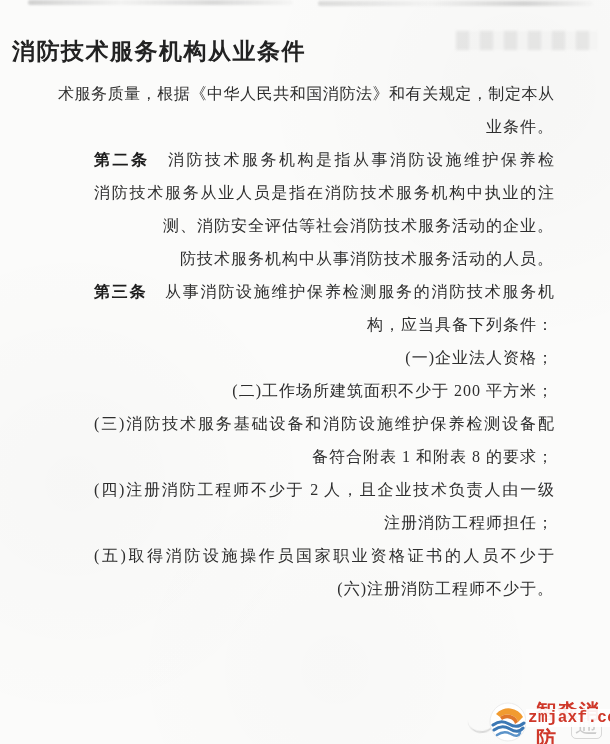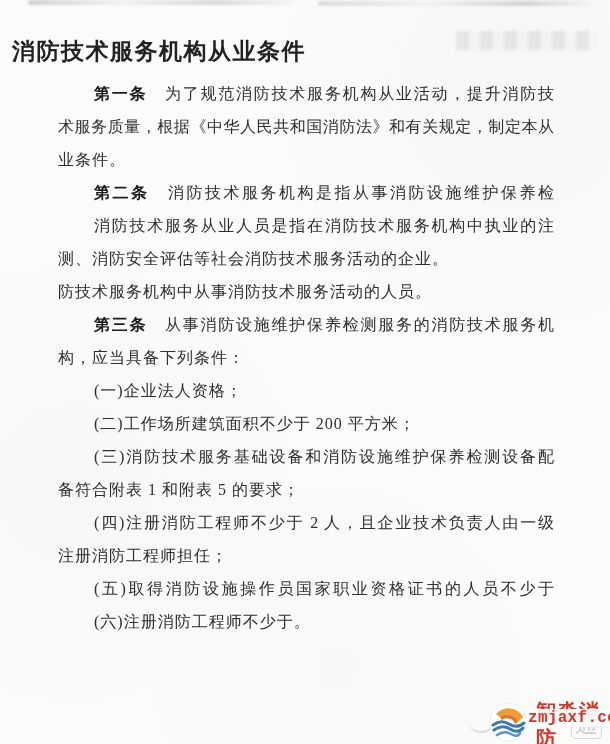--- a/index.html
+++ b/index.html
@@ -27,21 +27,21 @@
   .title-bleed { position:absolute; top:31px; left:456px; width:142px; height:19px;
     background:repeating-linear-gradient(90deg, rgba(125,125,125,0.15) 0 13px, rgba(125,125,125,0.03) 13px 24px);
     filter:blur(1.4px); }
 
   .doc-title {
     position:absolute; top:24px; left:0; width:100%;
     font-size:23px; font-weight:bold;
     letter-spacing:1.5px; color:#222222; margin:12px;
   }
   .content { position:absolute; left:58px; top:77px; width:496px; }
-  .line { height:33px; line-height:33px; font-size:16px; letter-spacing:1px; text-align:left; }
+  .line { height:33px; line-height:33px; font-size:16px; letter-spacing:1px; text-align:right; }
   .line.fill { text-align:justify; text-align-last:justify; letter-spacing:0; }
   .line.indent { padding-left:36px; }
   .line .b { font-weight:bold; color:#1d1d1d; }
 
   
   .wm-curl { position:absolute; left:468px; top:716px; width:28px; height:15px;
     border-bottom:2px solid rgba(140,140,140,0.30);
     border-radius:0 0 14px 14px; transform:rotate(-7deg); filter:blur(0.4px); }
   .wm-ghost { position:absolute; left:571px; top:710px; width:29px; height:27px;
     line-height:27px; text-align:center; font-size:23px;
@@ -60,33 +60,32 @@
 
 <div class="page">
 
   <div class="edge-smudge s1"></div>
   <div class="edge-smudge s2"></div>
   <div class="title-bleed"></div>
 
   <h1 class="doc-title">消防技术服务机构从业条件</h1>
 
   <div class="content">
-      <div class="line indent fill"><span class="b">第一条</span><span>　为了规范消防技术服务机构从业活动，提升消防技</span></div>
       <div class="line fill"><span>术服务质量，根据《中华人民共和国消防法》和有关规定，制定本从</span></div>
       <div class="line"><span>业条件。</span></div>
       <div class="line indent fill"><span class="b">第二条</span><span>　消防技术服务机构是指从事消防设施维护保养检</span></div>
       <div class="line indent fill"><span>消防技术服务从业人员是指在消防技术服务机构中执业的注</span></div>
       <div class="line"><span>测、消防安全评估等社会消防技术服务活动的企业。</span></div>
       <div class="line"><span>防技术服务机构中从事消防技术服务活动的人员。</span></div>
       <div class="line indent fill"><span class="b">第三条</span><span>　从事消防设施维护保养检测服务的消防技术服务机</span></div>
       <div class="line"><span>构，应当具备下列条件：</span></div>
       <div class="line indent"><span>(一)企业法人资格；</span></div>
       <div class="line indent"><span>(二)工作场所建筑面积不少于 200 平方米；</span></div>
       <div class="line indent fill"><span>(三)消防技术服务基础设备和消防设施维护保养检测设备配</span></div>
-      <div class="line"><span>备符合附表 1 和附表 5 的要求；</span></div>
+      <div class="line"><span>备符合附表 1 和附表 8 的要求；</span></div>
       <div class="line indent fill"><span>(四)注册消防工程师不少于 2 人，且企业技术负责人由一级</span></div>
       <div class="line"><span>注册消防工程师担任；</span></div>
       <div class="line indent fill"><span>(五)取得消防设施操作员国家职业资格证书的人员不少于</span></div>
       <div class="line indent"><span>(六)注册消防工程师不少于。</span></div>
     </div>
 
   <div class="wm-curl"></div>
   <div class="wm-ghost">通</div>
 
   <svg class="wm-logo" viewBox="0 0 38 40" xmlns="http://www.w3.org/2000/svg">

